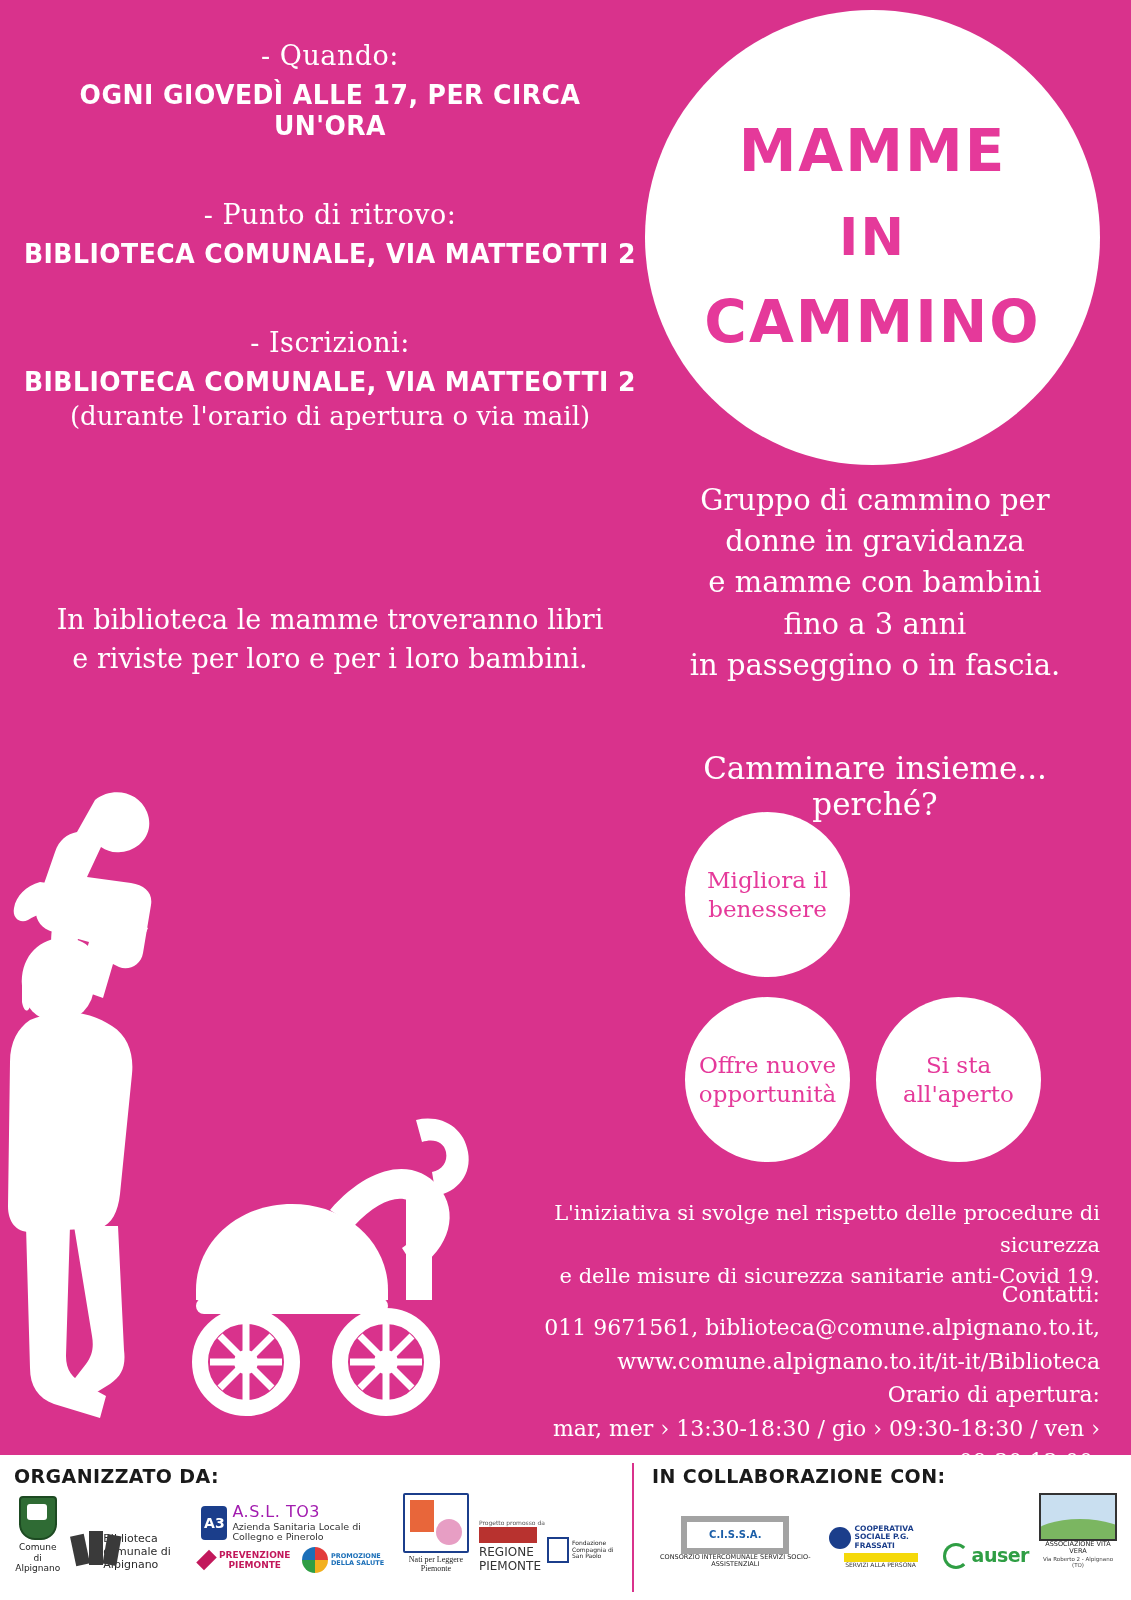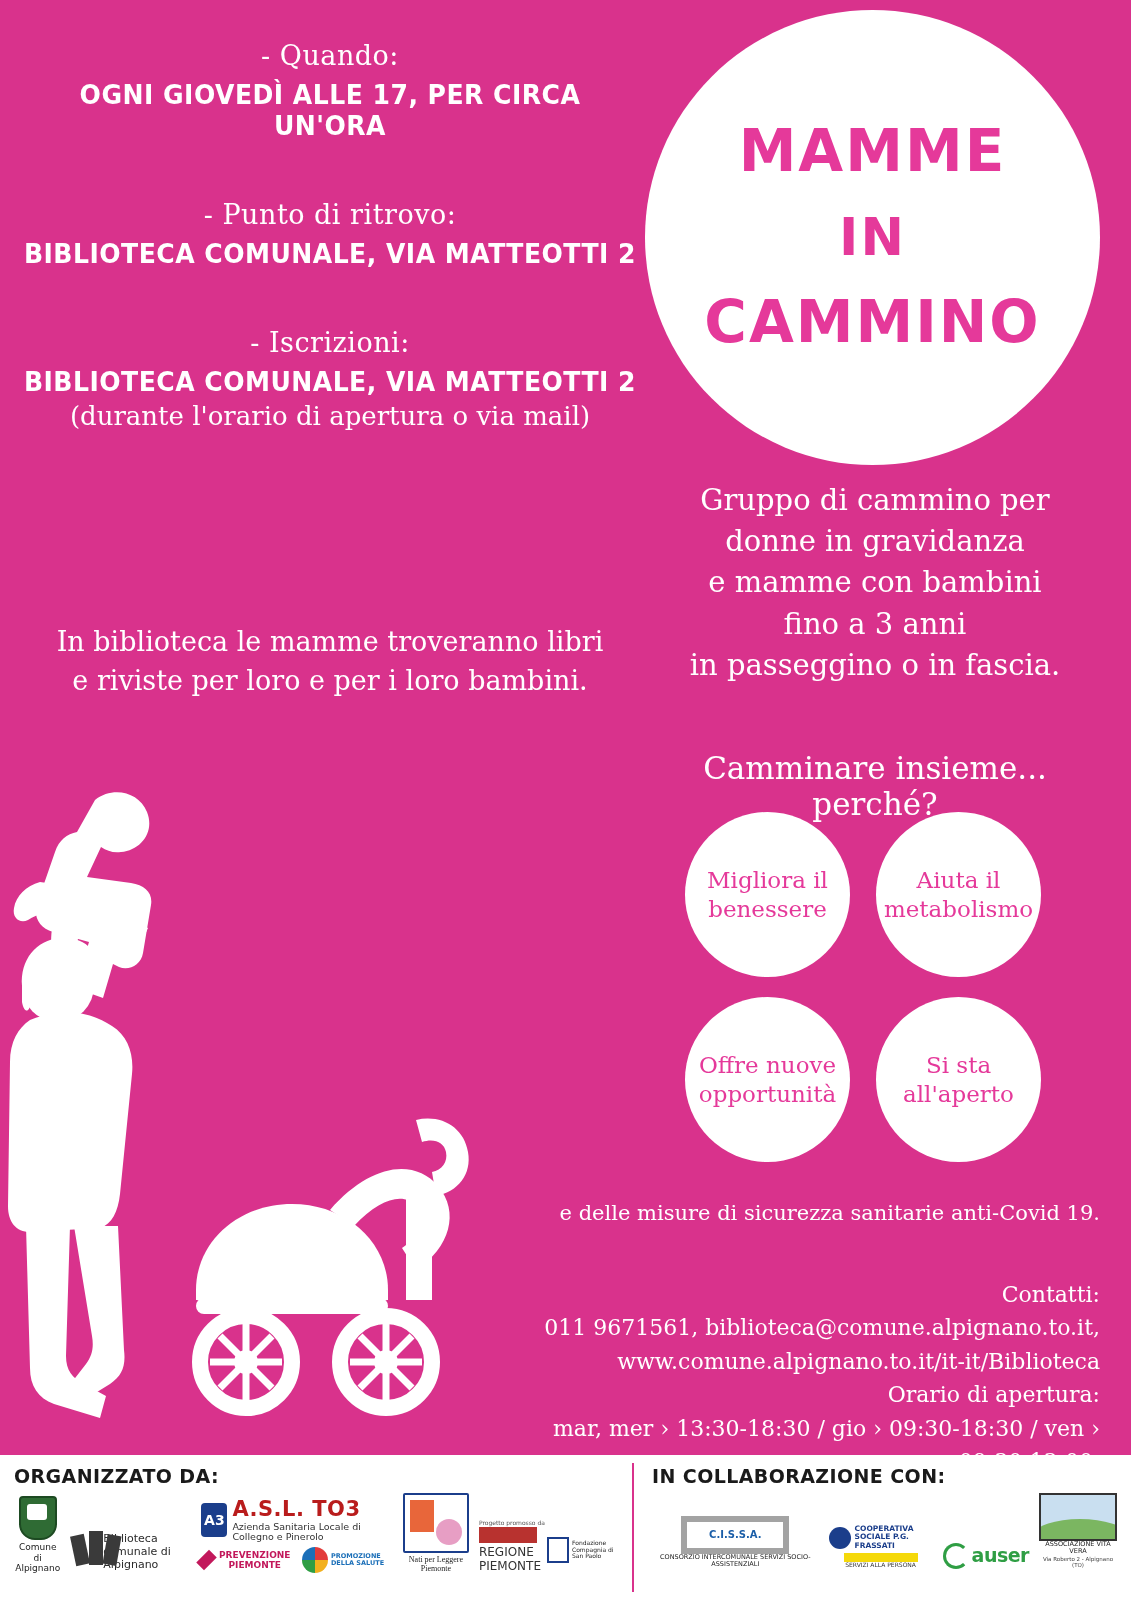--- a/index.html
+++ b/index.html
@@ -35,21 +35,20 @@
   }
   .note{
     font-size:26px;
     font-family:"DejaVu Serif", serif;
     margin-top:4px;
   }
   .biblio-note{
     position:absolute;left:0;top:600px;width:660px;
     text-align:center;font-size:27px;line-height:1.45;
     font-family:"DejaVu Serif", serif;
-    margin-top:22px;
   }
 
   
   .silhouette{
     position:absolute;left:0px;top:790px;width:520px;height:660px;
   }
 
   
   .circle-title{
     position:absolute;left:645px;top:10px;width:455px;height:455px;
@@ -128,21 +127,21 @@
     position:relative;
   }
   .crest:after{
     content:"";position:absolute;left:6px;top:6px;width:20px;height:16px;
     background:#ffffff;border-radius:3px;
   }
   .caption{font-size:9px;margin-top:2px;color:#222;}
   .biblio-logo{width:54px;height:44px;position:relative;}
   .biblio-logo .sq{position:absolute;background:#3a3a3a;}
   .biblio-txt{font-size:11px;color:#2a2a2a;line-height:1.2;text-align:left;}
-  .asl{font-size:21px;font-weight:bold;color:#b91c1c;letter-spacing:.5px;}
+  .asl{font-size:16px;font-weight:normal;color:#a21caf;letter-spacing:.5px;}
   .asl-sub{font-size:9.5px;color:#333;}
   .prev{font-size:9px;color:#c2185b;font-weight:bold;}
   .npl{
     width:62px;height:56px;background:#fff;border:2px solid #1b3e8b;
     position:relative;border-radius:2px;
   }
   .npl:before{
     content:"";position:absolute;left:5px;top:5px;width:24px;height:32px;background:#e8663a;
   }
   .npl:after{
@@ -259,29 +258,29 @@
     <div>e mamme con bambini</div>
     <div>fino a 3 anni</div>
     <div>in passeggino o in fascia.</div>
   </div>
 
   <div class="why">Camminare insieme... perché?</div>
 
   <div class="bubbles">
     <div class="brow">
       <div class="bubble">Migliora il benessere</div>
-      <div class="bubble">Aiuta il metabolismo</div>
     </div>
     <div class="brow">
       <div class="bubble">Offre nuove opportunità</div>
       <div class="bubble">Si sta all'aperto</div>
     </div>
   </div>
 
   <div class="covid">
+    <div>L'iniziativa si svolge nel rispetto delle procedure di sicurezza</div>
     <div>e delle misure di sicurezza sanitarie anti-Covid 19.</div>
   </div>
 
   <div class="contacts">
     <div>Contatti:</div>
     <div>011 9671561, biblioteca@comune.alpignano.to.it,</div>
     <div>www.comune.alpignano.to.it/it-it/Biblioteca</div>
     <div>Orario di apertura:</div>
     <div>mar, mer › 13:30-18:30 / gio › 09:30-18:30 / ven › 09:30-13:00.</div>
   </div>

